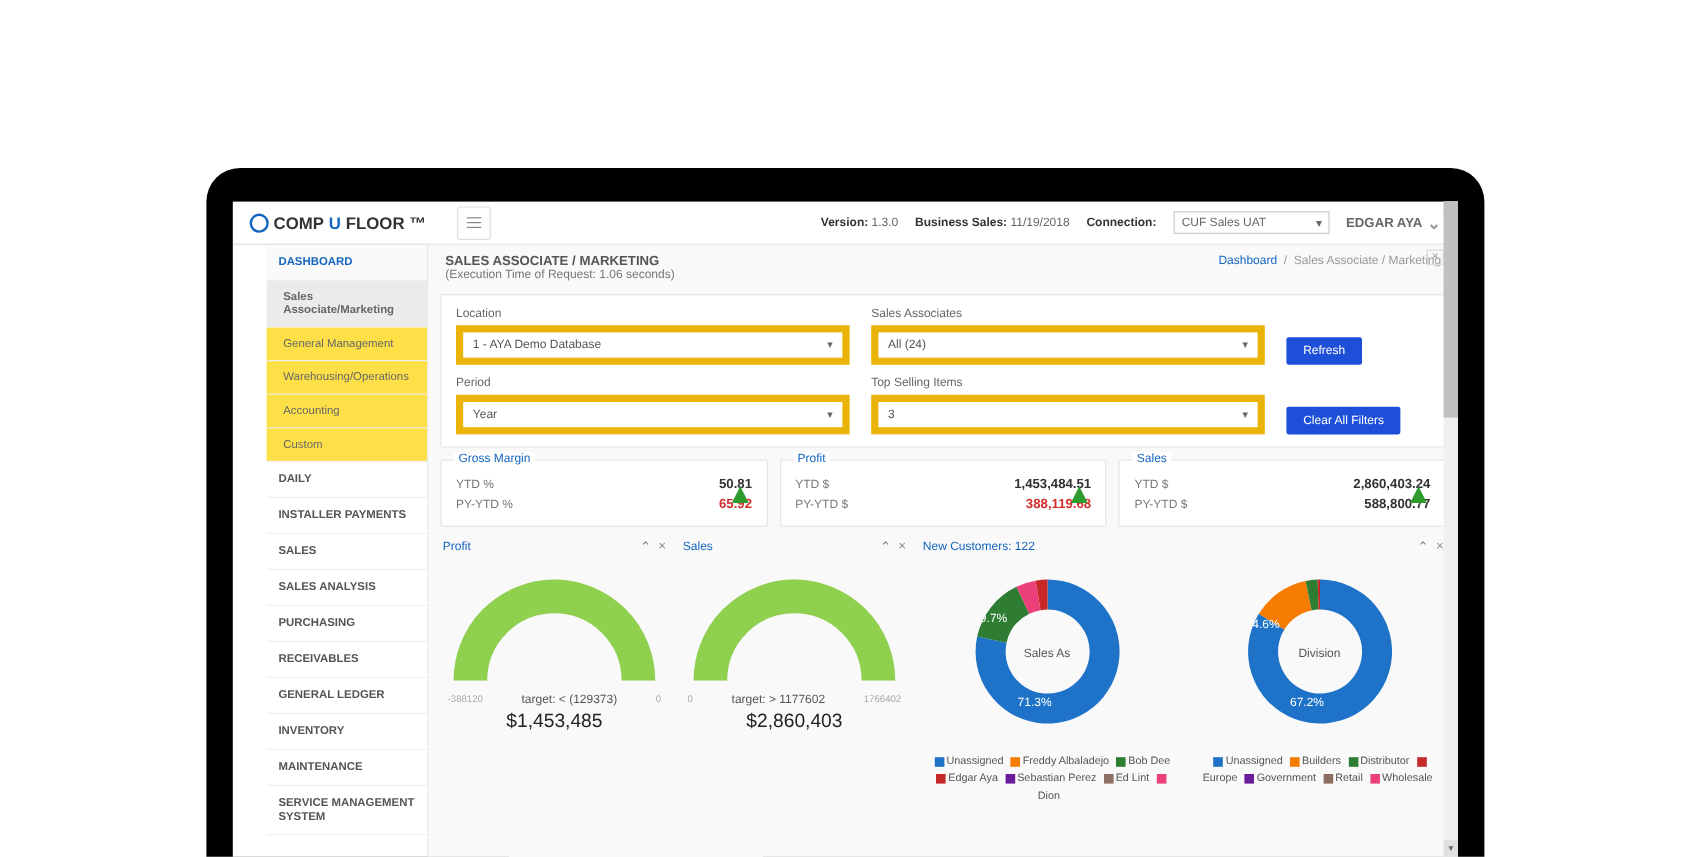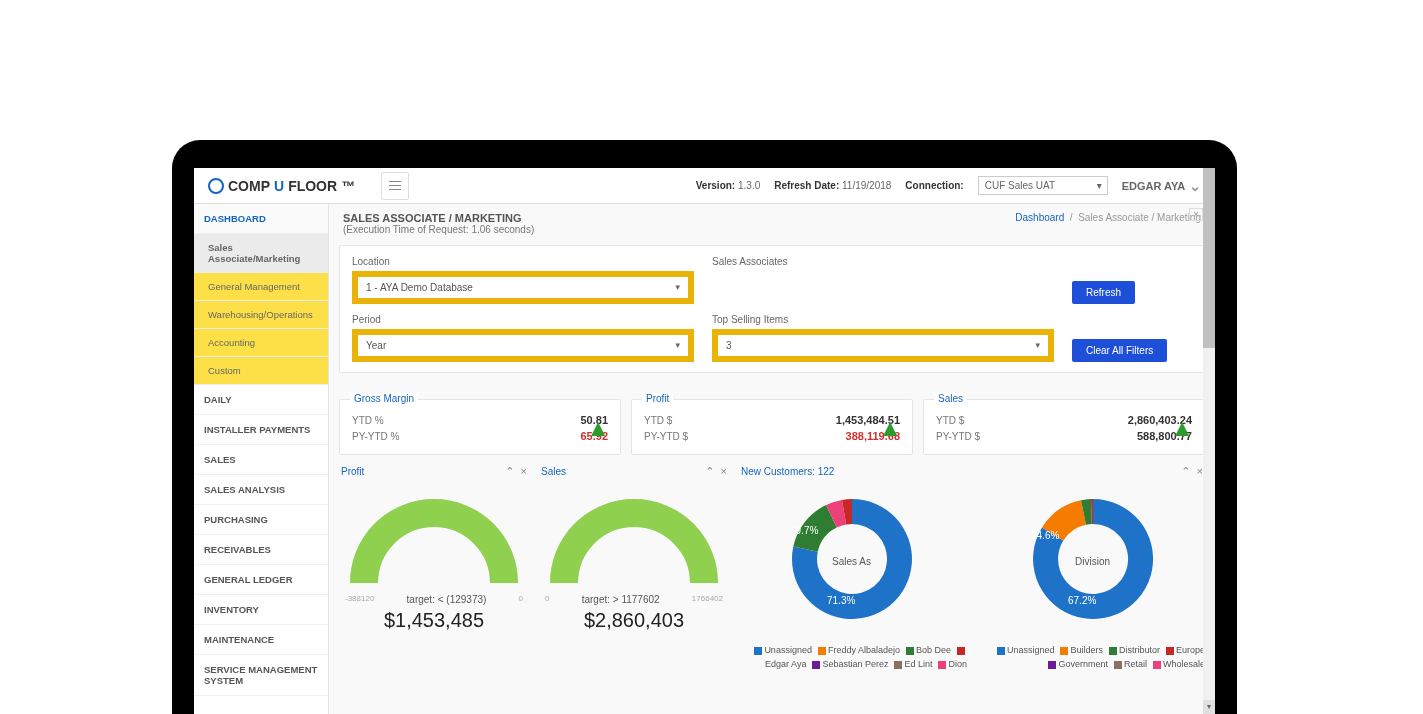--- a/index.html
+++ b/index.html
@@ -12,34 +12,34 @@
 .logo .blue { color: #1565c0; }
 .logo-icon { width: 16px; height: 16px; border: 2px solid #1565c0; border-radius: 50%; display: inline-block; position: relative; }
 .hamburger { margin-left: 20px; cursor: pointer; width: 28px; height: 28px; display: flex; flex-direction: column; justify-content: center; gap: 3px; align-items: center; border: 1px solid #ddd; border-radius: 2px; }
 .hamburger span { width: 12px; height: 1px; background: #888; display: block; }
 .topinfo { position: absolute; right: 14px; display: flex; align-items: center; gap: 14px; font-size: 10px; color: #666; }
 .topinfo b { color: #333; }
 .conn-select { border: 1px solid #ccc; padding: 3px 20px 3px 6px; font-size: 10px; background: #fff; position: relative; min-width: 130px; }
 .conn-select::after { content: "▾"; position: absolute; right: 5px; color: #666; }
 .username { font-size: 11px; font-weight: bold; color: #666; display: flex; align-items: center; gap: 4px; }
 .username .chev { color: #999; font-size: 14px; }
-.body { display: flex; flex: 1; overflow: hidden; }
+.body { display: flex; flex: 1; overflow: hidden; padding-left: 28px; }
 .sidebar { width: 135px; border-right: 1px solid #e4e4e4; font-size: 10px; overflow-y: auto; }
 .nav-item { padding: 9px 10px; border-bottom: 1px solid #f0f0f0; color: #555; cursor: pointer; text-transform: uppercase; font-weight: 600; font-size: 9.5px; }
 .nav-item.active { color: #1565c0; background: #fafafa; }
 .sub-item { padding: 8px 14px; font-size: 9.5px; color: #666; background: #fde047; border-bottom: 1px solid #eee; cursor: pointer; text-transform: none; font-weight: normal; }
 .sub-item.sel { background: #ebebeb; font-weight: 600; }
 .main { flex: 1; background: #f9f9f9; overflow-y: auto; padding: 8px 10px 10px 10px; position: relative; }
 .pagehead { display: flex; justify-content: space-between; align-items: flex-start; margin-bottom: 10px; padding: 0 4px; }
 .pagehead h1 { font-size: 11px; font-weight: 600; color: #555; text-transform: uppercase; }
 .pagehead .sub { font-size: 10px; color: #777; }
 .breadcrumb { font-size: 10px; color: #999; }
 .breadcrumb a { color: #1565c0; text-decoration: none; }
 .close-x { position: absolute; right: 12px; top: 4px; color: #999; font-size: 10px; cursor: pointer; border: 1px solid #ddd; padding: 0 3px; }
-.panel { background: #fff; border: 1px solid #e5e5e5; border-radius: 2px; padding: 10px 12px; margin-bottom: 26px; }
+.panel { background: #fff; border: 1px solid #e5e5e5; border-radius: 2px; padding: 10px 12px; margin-bottom: 10px; }
 .filters { display: grid; grid-template-columns: 1fr 1fr 120px; gap: 10px 18px; }
 .fgroup label { font-size: 10px; color: #666; display: block; margin-bottom: 4px; }
 .fselect { border: 6px solid #eab308; padding: 5px 8px; font-size: 10px; background: #fff; position: relative; color: #555; }
 .fselect::after { content: "▾"; position: absolute; right: 8px; color: #666; font-size: 9px; }
 .btn { background: #1e4fd8; color: #fff; border: none; padding: 6px 14px; font-size: 10px; border-radius: 2px; cursor: pointer; text-align: center; }
 .kpis { display: flex; gap: 10px; }
 .kpi { flex: 1; border: 1px solid #e5e5e5; border-radius: 2px; background: #fff; position: relative; padding: 14px 12px 8px 12px; }
 .kpi-title { position: absolute; top: -7px; left: 10px; background: #fff; padding: 0 4px; font-size: 10px; color: #1565c0; }
 .kpi-row { display: flex; justify-content: space-between; font-size: 10px; color: #777; align-items: center; margin-bottom: 4px; gap: 10px; }
 .kpi-row .val { font-weight: bold; color: #333; font-size: 11px; }
@@ -48,26 +48,26 @@
 .charts { display: flex; gap: 10px; }
 .chartbox { background: transparent; }
 .chart-head { display: flex; justify-content: space-between; align-items: center; font-size: 10px; color: #1565c0; margin-bottom: 6px; padding: 0 2px; }
 .chart-ctrl { display: flex; gap: 6px; color: #888; }
 .chart-ctrl span { cursor: pointer; font-size: 11px; }
 .gauge { width: 190px; text-align: center; }
 .gauge svg { display: block; margin: 10px auto 0; }
 .gauge-target { font-size: 10px; color: #555; margin-top: 6px; display: flex; justify-content: space-between; padding: 0 6px; }
 .gauge-target .t { flex: 1; text-align: center; }
 .gauge-target .edge { color: #aaa; font-size: 8px; }
-.gauge-val { font-size: 20px; font-weight: 400; color: #222; margin-top: 4px; }
+.gauge-val { font-size: 16px; font-weight: 400; color: #222; margin-top: 4px; }
 .newcust { flex: 1; }
 .donuts { display: flex; gap: 16px; justify-content: space-around; }
 .donut { position: relative; width: 180px; }
 .donut-center { position: absolute; left: 50%; top: 50%; transform: translate(-50%,-50%); font-size: 10px; color: #555; text-align: center; }
-.legend { font-size: 9px; color: #555; text-align: right; margin-top: 6px; line-height: 1.6; }
+.legend { font-size: 9px; color: #555; text-align: center; margin-top: 6px; line-height: 1.6; }
 .legend .sw { display: inline-block; width: 8px; height: 8px; margin: 0 2px 0 6px; vertical-align: middle; }
 .scrollbar { position: absolute; right: 22px; top: 28px; width: 12px; height: calc(100% - 28px); background: #f0f0f0; }
 .scrollbar .thumb { position: absolute; top: 0; width: 100%; height: 180px; background: #c0c0c0; }
 .scrollbar .arr { position: absolute; width: 100%; height: 14px; background: #e0e0e0; text-align: center; font-size: 8px; color: #666; line-height: 14px; }
 .scrollbar .arr.up { top: 0; }
 .scrollbar .arr.down { bottom: 0; }
 </style>
 </head>
 <body>
 
@@ -83,21 +83,21 @@
             <span>FLOOR</span>
             <span>™</span>
     </div>
     <div class="hamburger">
             <span></span>
             <span></span>
             <span></span>
           </div>
     <div class="topinfo">
       <span><b>Version:</b> <span>1.3.0</span></span>
-      <span><b>Refresh Date:</b> <span>11/19/2018</span></span>
+      <span><b>Business Sales:</b> <span>11/19/2018</span></span>
       <span><b>Connection:</b></span>
       <div class="conn-select">CUF Sales UAT</div>
       <div class="username">
               <span>EDGAR AYA</span>
               <span class="chev">⌄</span>
             </div>
     </div>
    </div>
 
    <div class="body">
@@ -136,20 +136,21 @@
       </div>
 
       <div class="panel">
         <div class="filters">
           <div class="fgroup">
             <label>Location</label>
             <div class="fselect">1 - AYA Demo Database</div>
           </div>
           <div class="fgroup">
             <label>Sales Associates</label>
+            <div class="fselect">All (24)</div>
           </div>
           <div class="fgroup" style="align-self:end">
             <button class="btn">Refresh</button>
           </div>
           <div class="fgroup">
             <label>Period</label>
             <div class="fselect">Year</div>
           </div>
           <div class="fgroup">
             <label>Top Selling Items</label>

